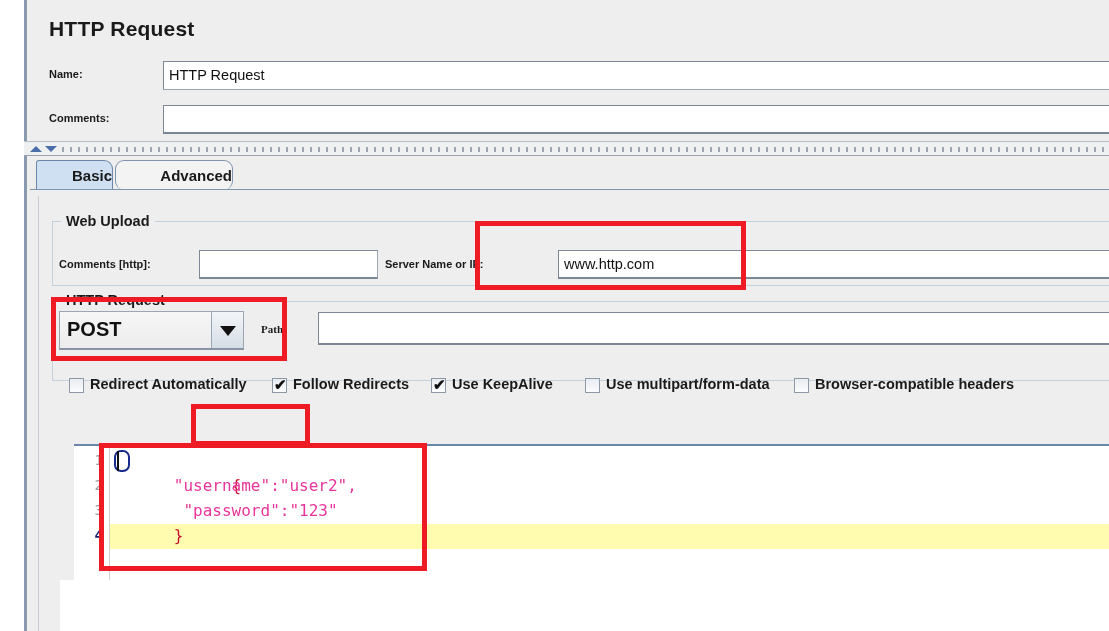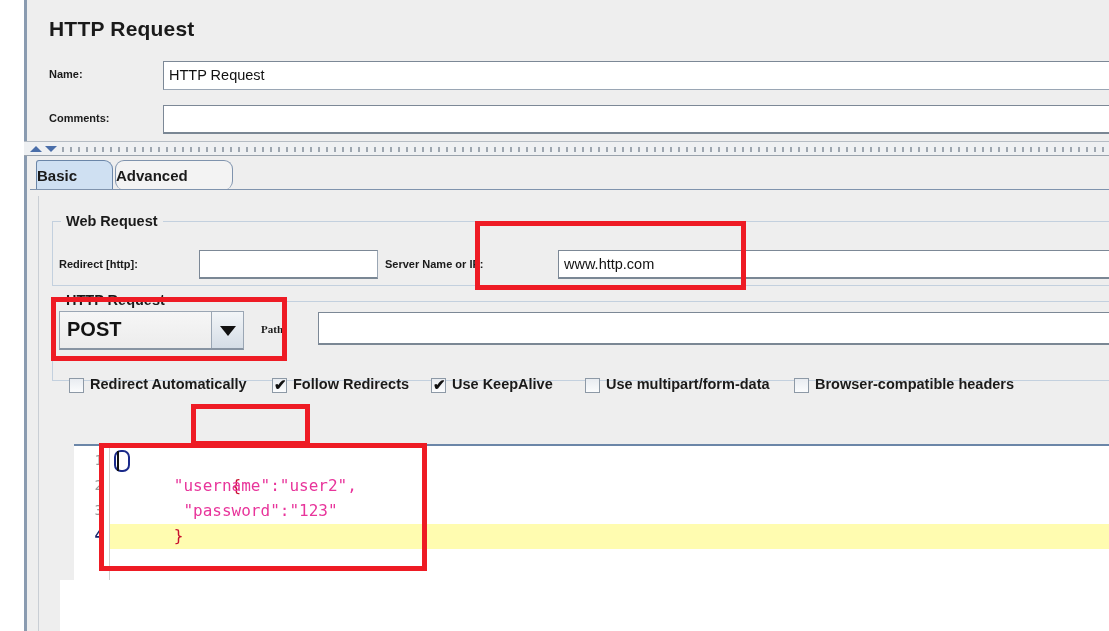--- a/index.html
+++ b/index.html
@@ -106,21 +106,21 @@
     height: 30px;
     box-sizing: border-box;
     border: 1px solid #7f93ad;
     border-bottom: none;
     border-radius: 3px 9px 0 0;
     background: #f3f3f3;
     font-size: 15px;
     font-weight: bold;
     color: #1a1a1a;
     line-height: 29px;
-    text-align: left;
+    text-align: right;
     white-space: nowrap;
   }
   .tab.selected {
     background: #cfe0f2;
     border-color: #6b86a8;
   }
   .tabstrip-baseline {
     position: absolute;
     left: 3px; top: 33px;
     width: 1106px; height: 1px;
@@ -360,23 +360,23 @@
   <div class="tabstrip">
     <div class="tab selected" style="left:9px; width:77px;">Basic</div>
     <div class="tab" style="left:88px; width:118px;border-radius:9px;">Advanced</div>
     <div class="tabstrip-baseline"></div>
   </div>
 
   <div class="content">
     <div class="content-inner">
 
       <div class="groupbox" style="left:13px; top:25px; width:1080px; height:65px;"></div>
-      <div class="groupbox-title" style="left:22px; top:17px;">Web Request</div>
-
-      <div class="field-label" style="left:20px; top:62px;">Redirect [http]:</div>
+      <div class="groupbox-title" style="left:22px; top:17px;">Web Upload</div>
+
+      <div class="field-label" style="left:20px; top:62px;">Comments [http]:</div>
       <div class="text-input deep" style="left:160px; top:54px; width:179px; height:29px;"></div>
 
       <div class="field-label" style="left:346px; top:62px;">Server Name or IP:</div>
       <div class="text-input deep" style="left:519px; top:54px; width:574px; height:29px;">www.http.com</div>
 
       <div class="groupbox" style="left:13px; top:105px; width:1080px; height:80px;"></div>
       <div class="groupbox-title" style="left:22px; top:96px;">HTTP Request</div>
 
       <div class="combo" style="left:20px; top:115px; width:185px; height:39px;">
         <span class="combo-text">POST</span>

